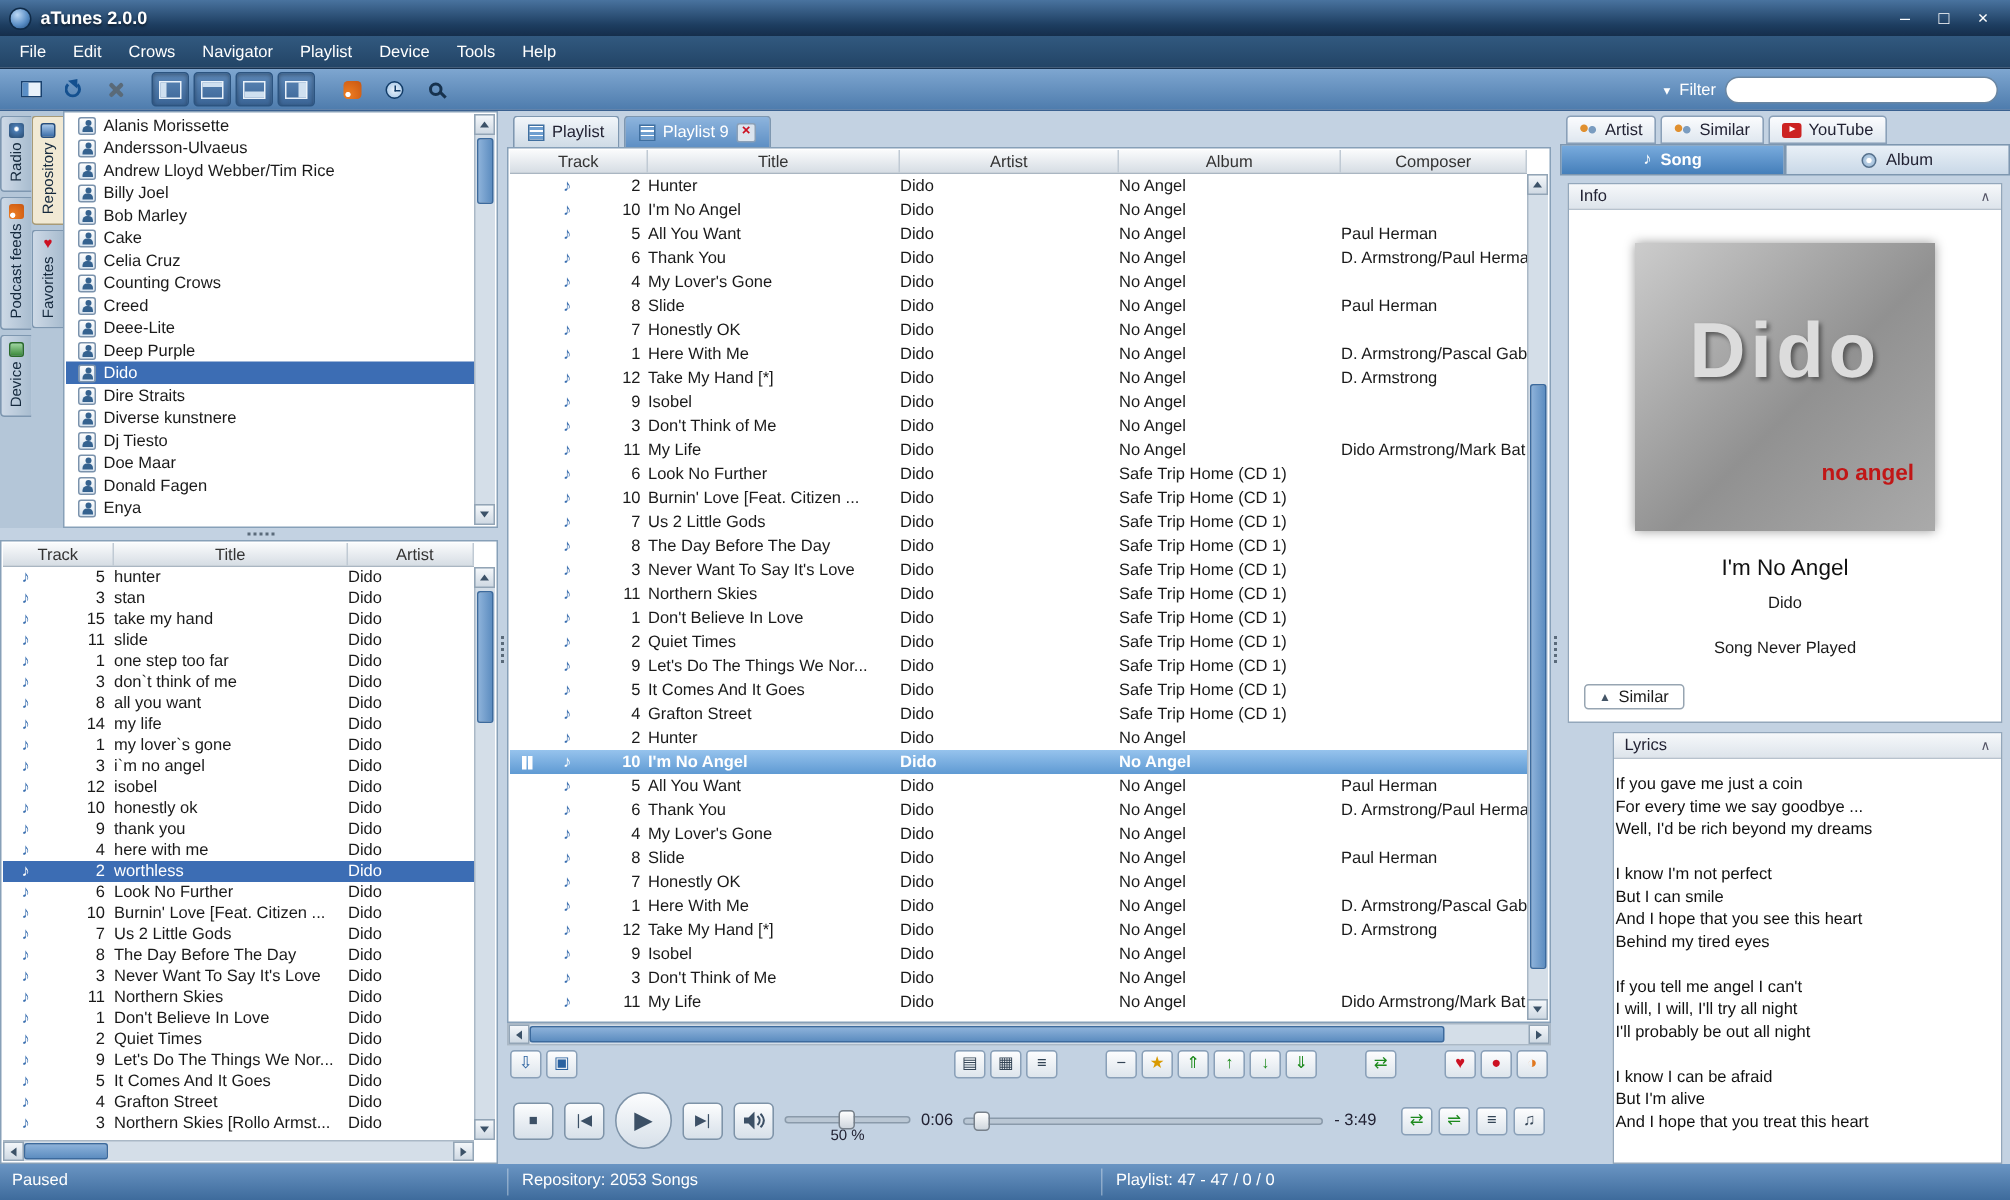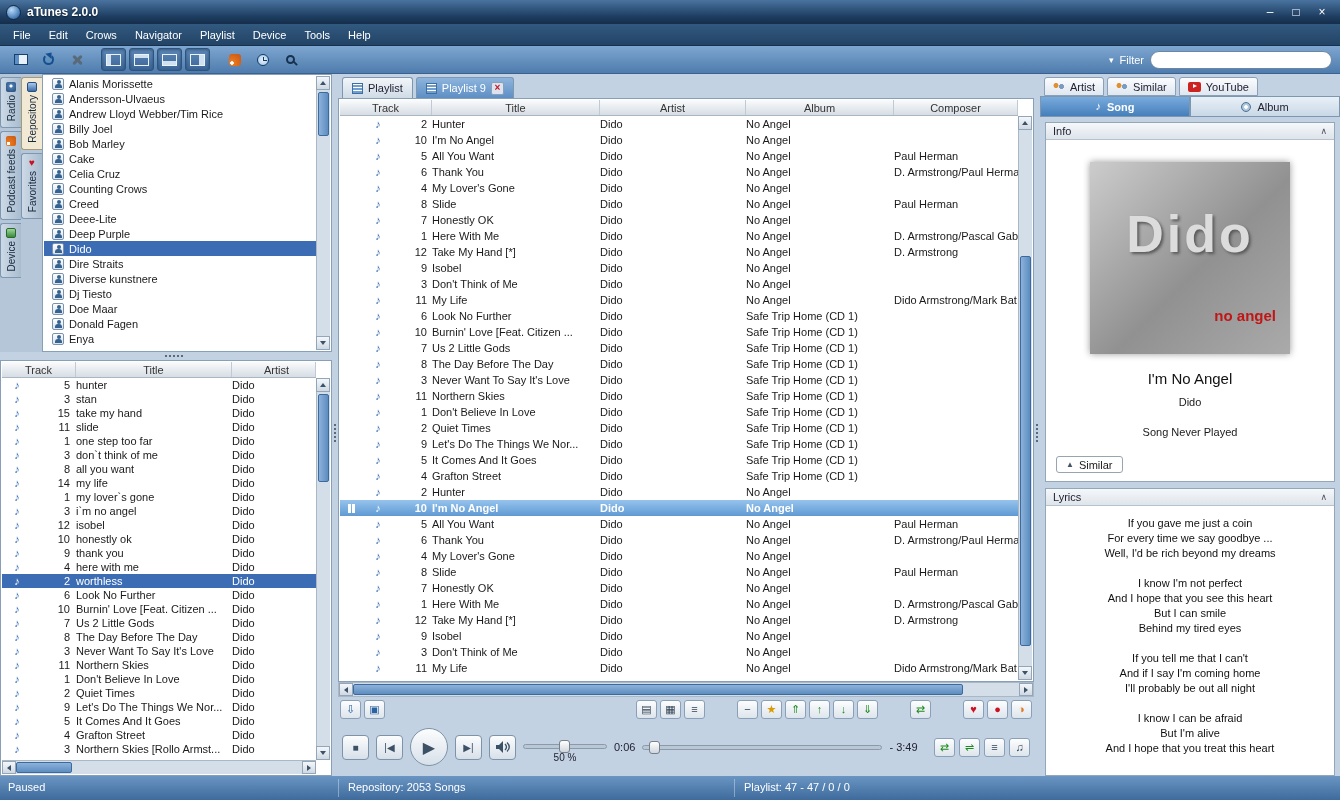--- a/index.html
+++ b/index.html
@@ -168,32 +168,32 @@
 .yt-icon{width:13px;height:10px;background:#cc2222;border-radius:2px;position:relative;}
 .yt-icon::after{content:"";position:absolute;left:5px;top:2.5px;border-top:2.5px solid transparent;border-bottom:2.5px solid transparent;border-left:4px solid #fff;}
 .rtabs2{position:absolute;left:0;top:22px;right:0;height:21px;display:flex;}
 .rtab2{flex:1;display:flex;align-items:center;justify-content:center;gap:6px;border:1px solid #7e97b0;background:linear-gradient(#e9f0f7,#c9d8e7);color:#223;}
 .rtab2.active{background:linear-gradient(#79abdd,#457fba);color:#fff;font-weight:bold;}
 .cd-icon{width:10px;height:10px;border-radius:50%;border:1px solid #55708c;background:radial-gradient(circle,#fff 1.5px,#b9cfe4 2px,#8fb2d2);}
 
 
 .card{position:absolute;left:5px;right:5px;background:#fff;border:1px solid #93a7bb;}
 .info-card{top:48px;height:360px;}
-.lyrics-card{top:414px;bottom:0;}
+.lyrics-card{top:414px;bottom:0;margin-left:30px;}
 .card-header{height:17px;background:linear-gradient(#f6f8fa,#dde4eb);border-bottom:1px solid #b7c2cd;display:flex;align-items:center;padding:0 7px;color:#223;}
 .card-chevron{margin-left:auto;font-size:9px;color:#556;}
 .album-art{width:200px;height:192px;margin:22px auto 0;background:linear-gradient(135deg,#cccccc,#919191 55%,#aaaaaa);box-shadow:0 0 7px rgba(0,0,0,.4);position:relative;overflow:hidden;}
 .art-title{font-size:52px;font-weight:bold;letter-spacing:3px;color:#dcdcdc;text-shadow:2px 2px 3px #5a5a5a;text-align:center;margin-top:42px;}
 .art-sub{position:absolute;right:14px;bottom:30px;color:#c11616;font-size:15px;font-weight:bold;}
 .song-title{text-align:center;font-size:15px;color:#111;margin-top:16px;}
 .song-artist{text-align:center;font-size:11px;margin-top:9px;}
 .song-status{text-align:center;font-size:11px;margin-top:18px;}
 .options-btn{position:absolute;left:10px;bottom:8px;height:17px;display:flex;align-items:center;gap:5px;padding:0 9px;border:1px solid #97a5b2;border-radius:3px;background:linear-gradient(#fbfbfc,#dcе3ea);}
 .options-arrow{font-size:8px;color:#456;}
-.lyrics-body{position:absolute;left:1px;right:1px;top:18px;bottom:1px;overflow:hidden;text-align:center;padding-top:9px;line-height:15px;color:#111;}
+.lyrics-body{position:absolute;left:1px;right:1px;top:18px;bottom:1px;overflow:hidden;text-align:left;padding-top:9px;line-height:15px;color:#111;}
 
 
 .statusbar{position:absolute;left:0;right:0;bottom:0;height:24px;background:linear-gradient(#6a95c3,#3e6b9c);color:#fff;}
 .statusbar .sep{position:absolute;top:3px;bottom:3px;width:1px;background:rgba(255,255,255,.35);}
 .status-item{position:absolute;top:5px;white-space:nowrap;}
 </style>
 </head>
 <body>
 
 <div class="app">
@@ -1046,26 +1046,26 @@
       <div class="card-header">
         <span>Lyrics</span>
         <span class="card-chevron">∧</span>
       </div>
       <div class="lyrics-body" id="lyrics-lines">
           <div class="lyric-line">If you gave me just a coin</div>
           <div class="lyric-line">For every time we say goodbye ...</div>
           <div class="lyric-line">Well, I'd be rich beyond my dreams</div>
           <div class="lyric-line">&nbsp;</div>
           <div class="lyric-line">I know I'm not perfect</div>
+          <div class="lyric-line">But I can smile</div>
           <div class="lyric-line">And I hope that you see this heart</div>
-          <div class="lyric-line">But I can smile</div>
           <div class="lyric-line">Behind my tired eyes</div>
           <div class="lyric-line">&nbsp;</div>
-          <div class="lyric-line">If you tell me that I can't</div>
-          <div class="lyric-line">And if I say I'm coming home</div>
+          <div class="lyric-line">If you tell me angel I can't</div>
+          <div class="lyric-line">I will, I will, I'll try all night</div>
           <div class="lyric-line">I'll probably be out all night</div>
           <div class="lyric-line">&nbsp;</div>
           <div class="lyric-line">I know I can be afraid</div>
           <div class="lyric-line">But I'm alive</div>
           <div class="lyric-line">And I hope that you treat this heart</div>
         </div>
     </div>
   </div>
 
   <div class="statusbar">

